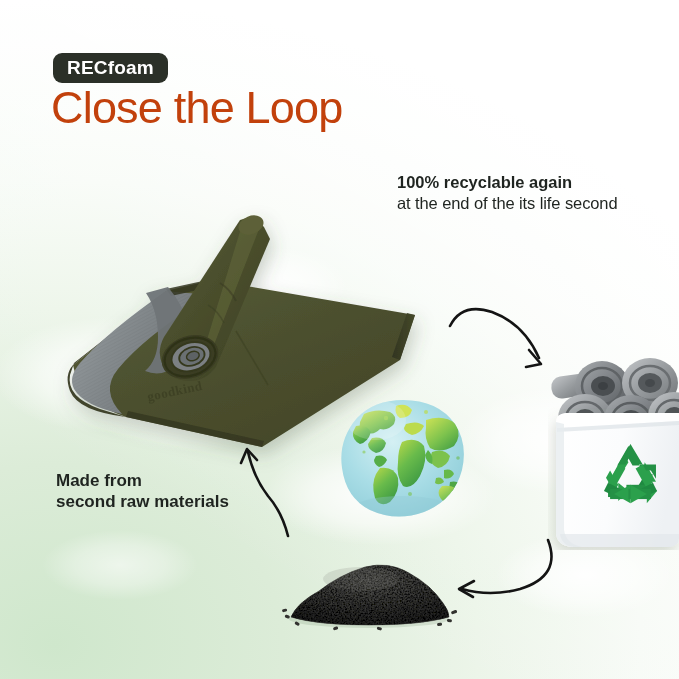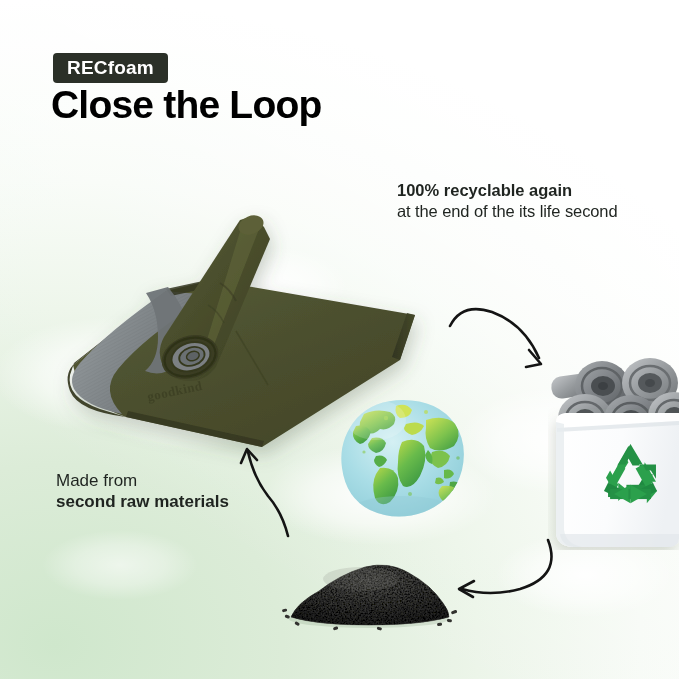--- a/index.html
+++ b/index.html
@@ -46,57 +46,57 @@
   .badge {
     position: absolute;
     left: 53px;
     top: 53px;
     background: #2b3028;
     color: #ffffff;
     font-weight: bold;
     font-size: 19px;
     letter-spacing: .2px;
     padding: 5px 14px 6px 14px;
-    border-radius: 4px;
+    border-radius: 9px;
     line-height: 1;
   }
   .headline {
     position: absolute;
     left: 51px;
     top: 85px;
     width: 420px;
-    color: #000000;
-    font-size: 39px;
-    font-weight: bold;
+    color: #c2410c;
+    font-size: 45px;
+    font-weight: normal;
     line-height: 1.02;
     letter-spacing: -0.8px;
   }
   .headline .l2 { display: block; }
 
   .note {
     position: absolute;
     color: #1f2420;
     line-height: 1.25;
   }
   .note-recycle {
     left: 397px;
-    top: 180px;
+    top: 172px;
     width: 270px;
     font-size: 16.5px;
   }
   .note-recycle .strong { font-weight: bold; display: block; }
   .note-recycle .reg { font-weight: normal; display: block; letter-spacing: -0.1px;}
 
   .note-raw {
     left: 56px;
     top: 470px;
     width: 230px;
     font-size: 17px;
   }
-  .note-raw .reg { font-weight: normal; display: block; }
+  .note-raw .reg { font-weight: bold; display: block; }
   .note-raw .strong { font-weight: bold; display: block; }
 
   
   .mat-wrap {
     position: absolute;
     left: 40px;
     top: 185px;
     width: 400px;
     height: 265px;
   }

